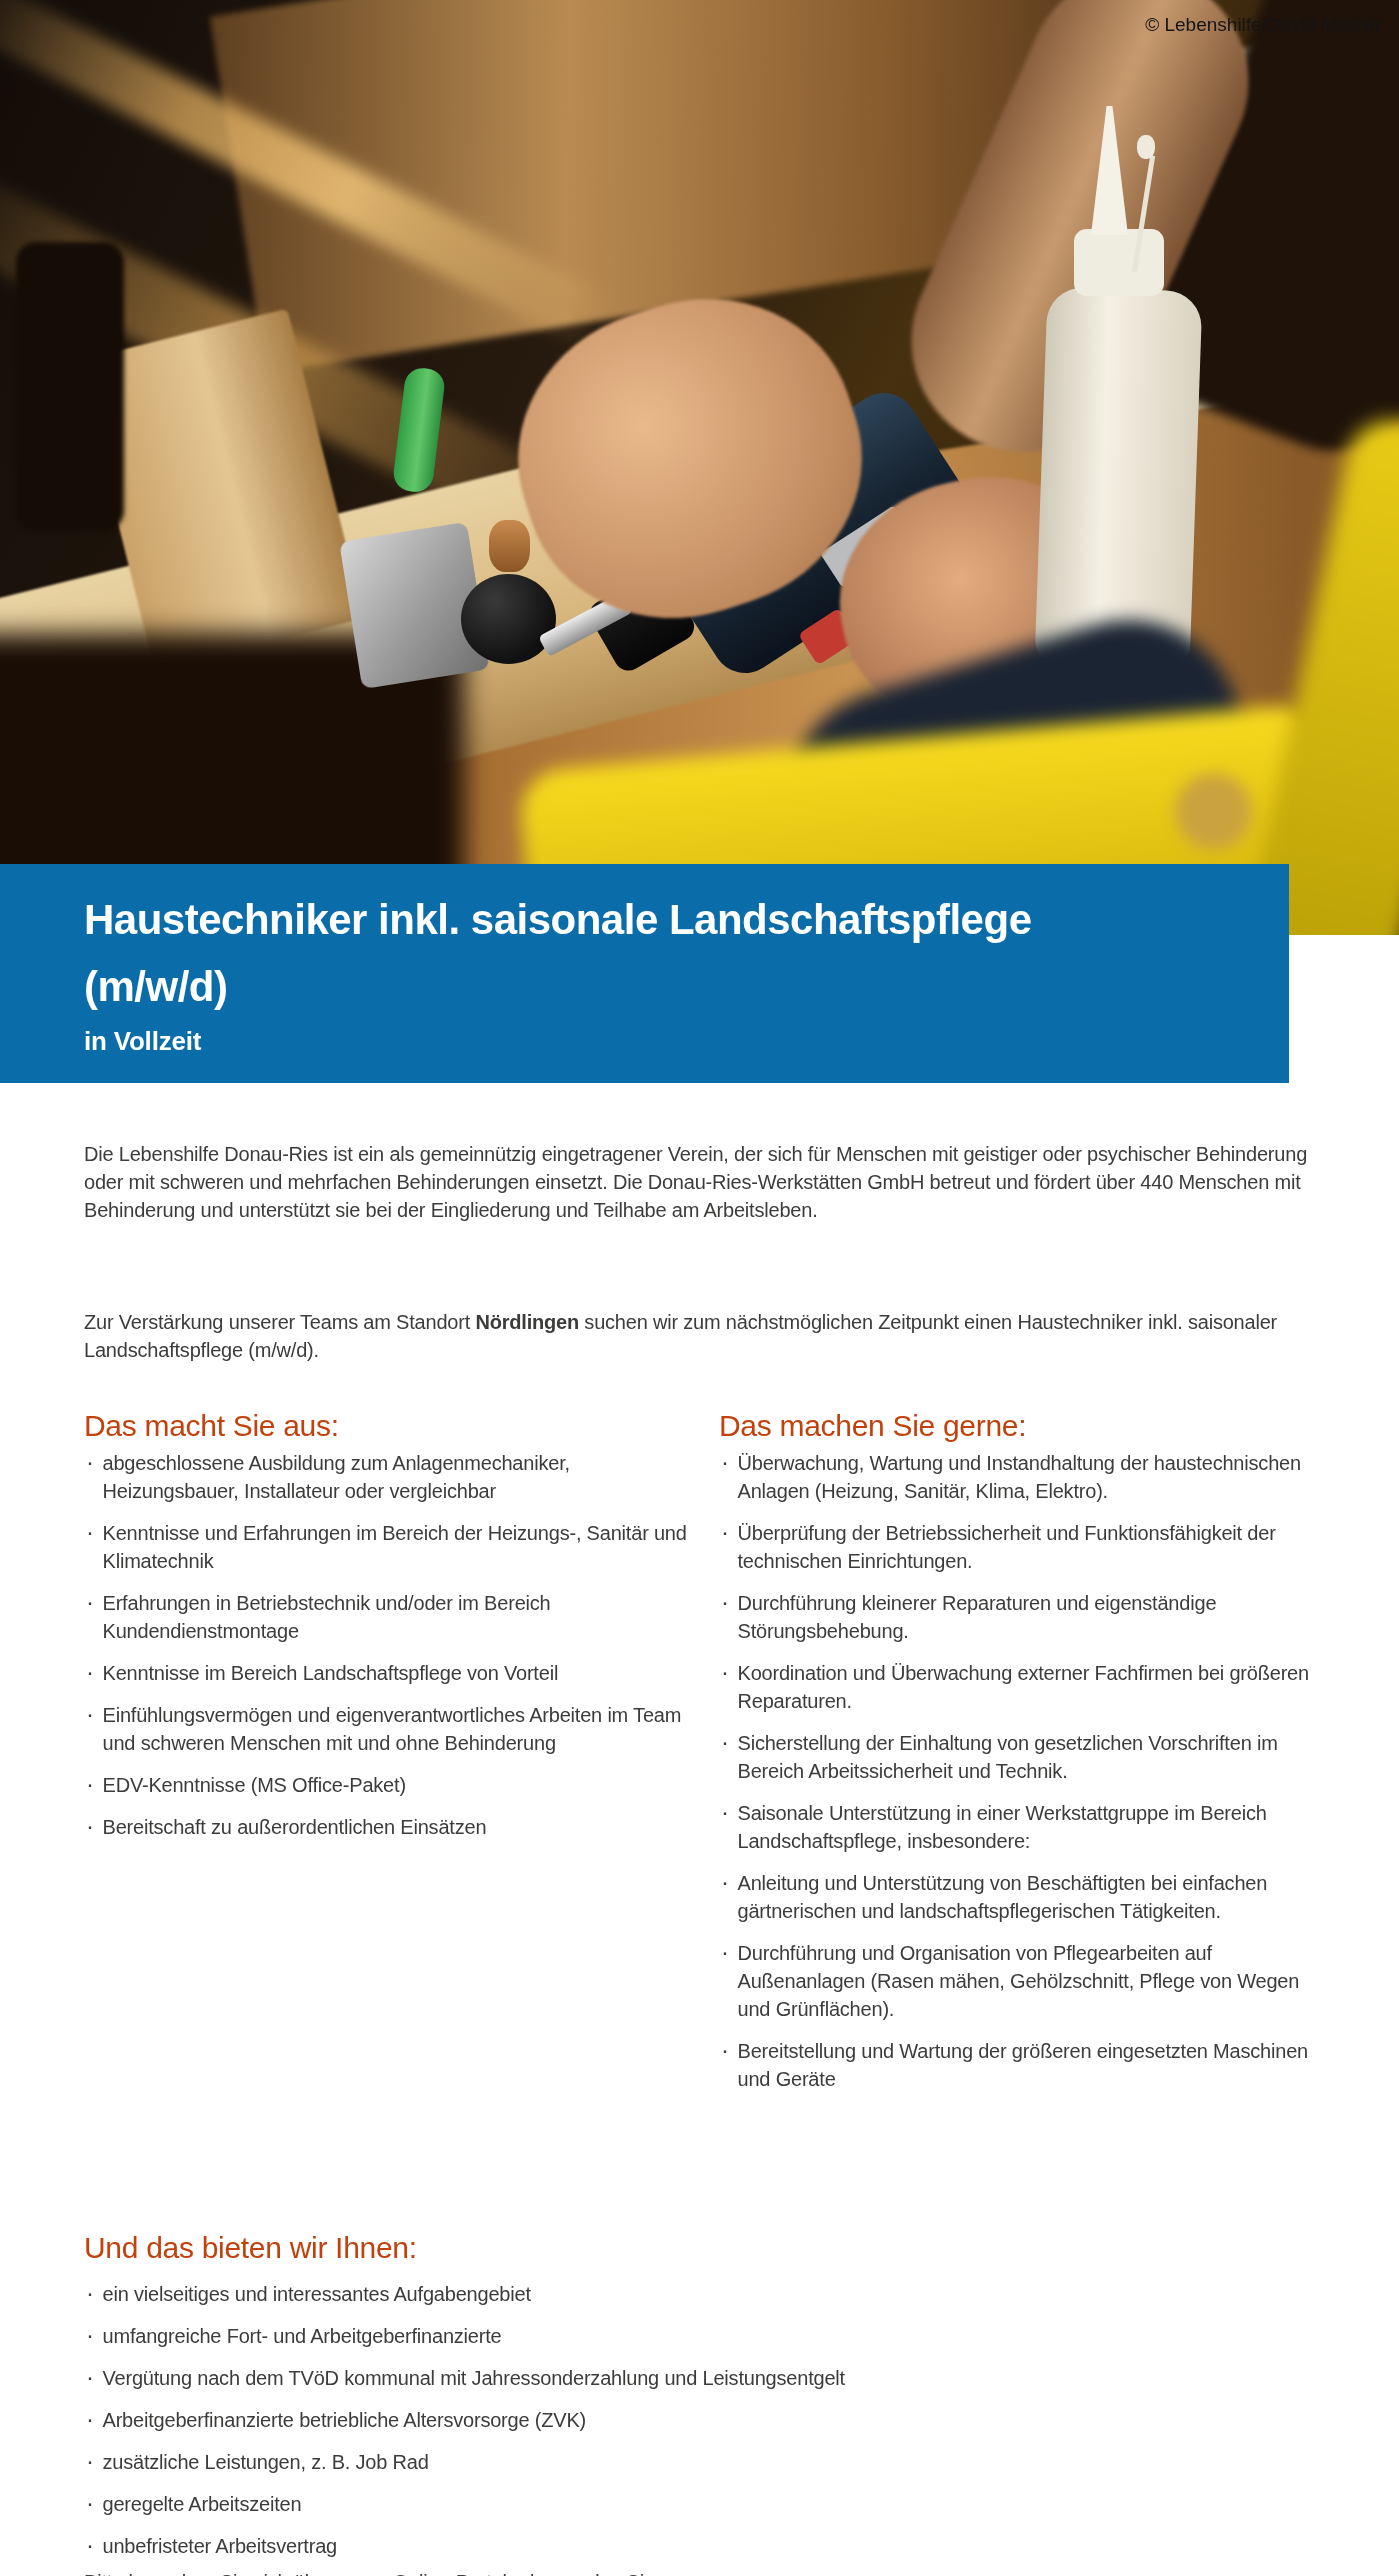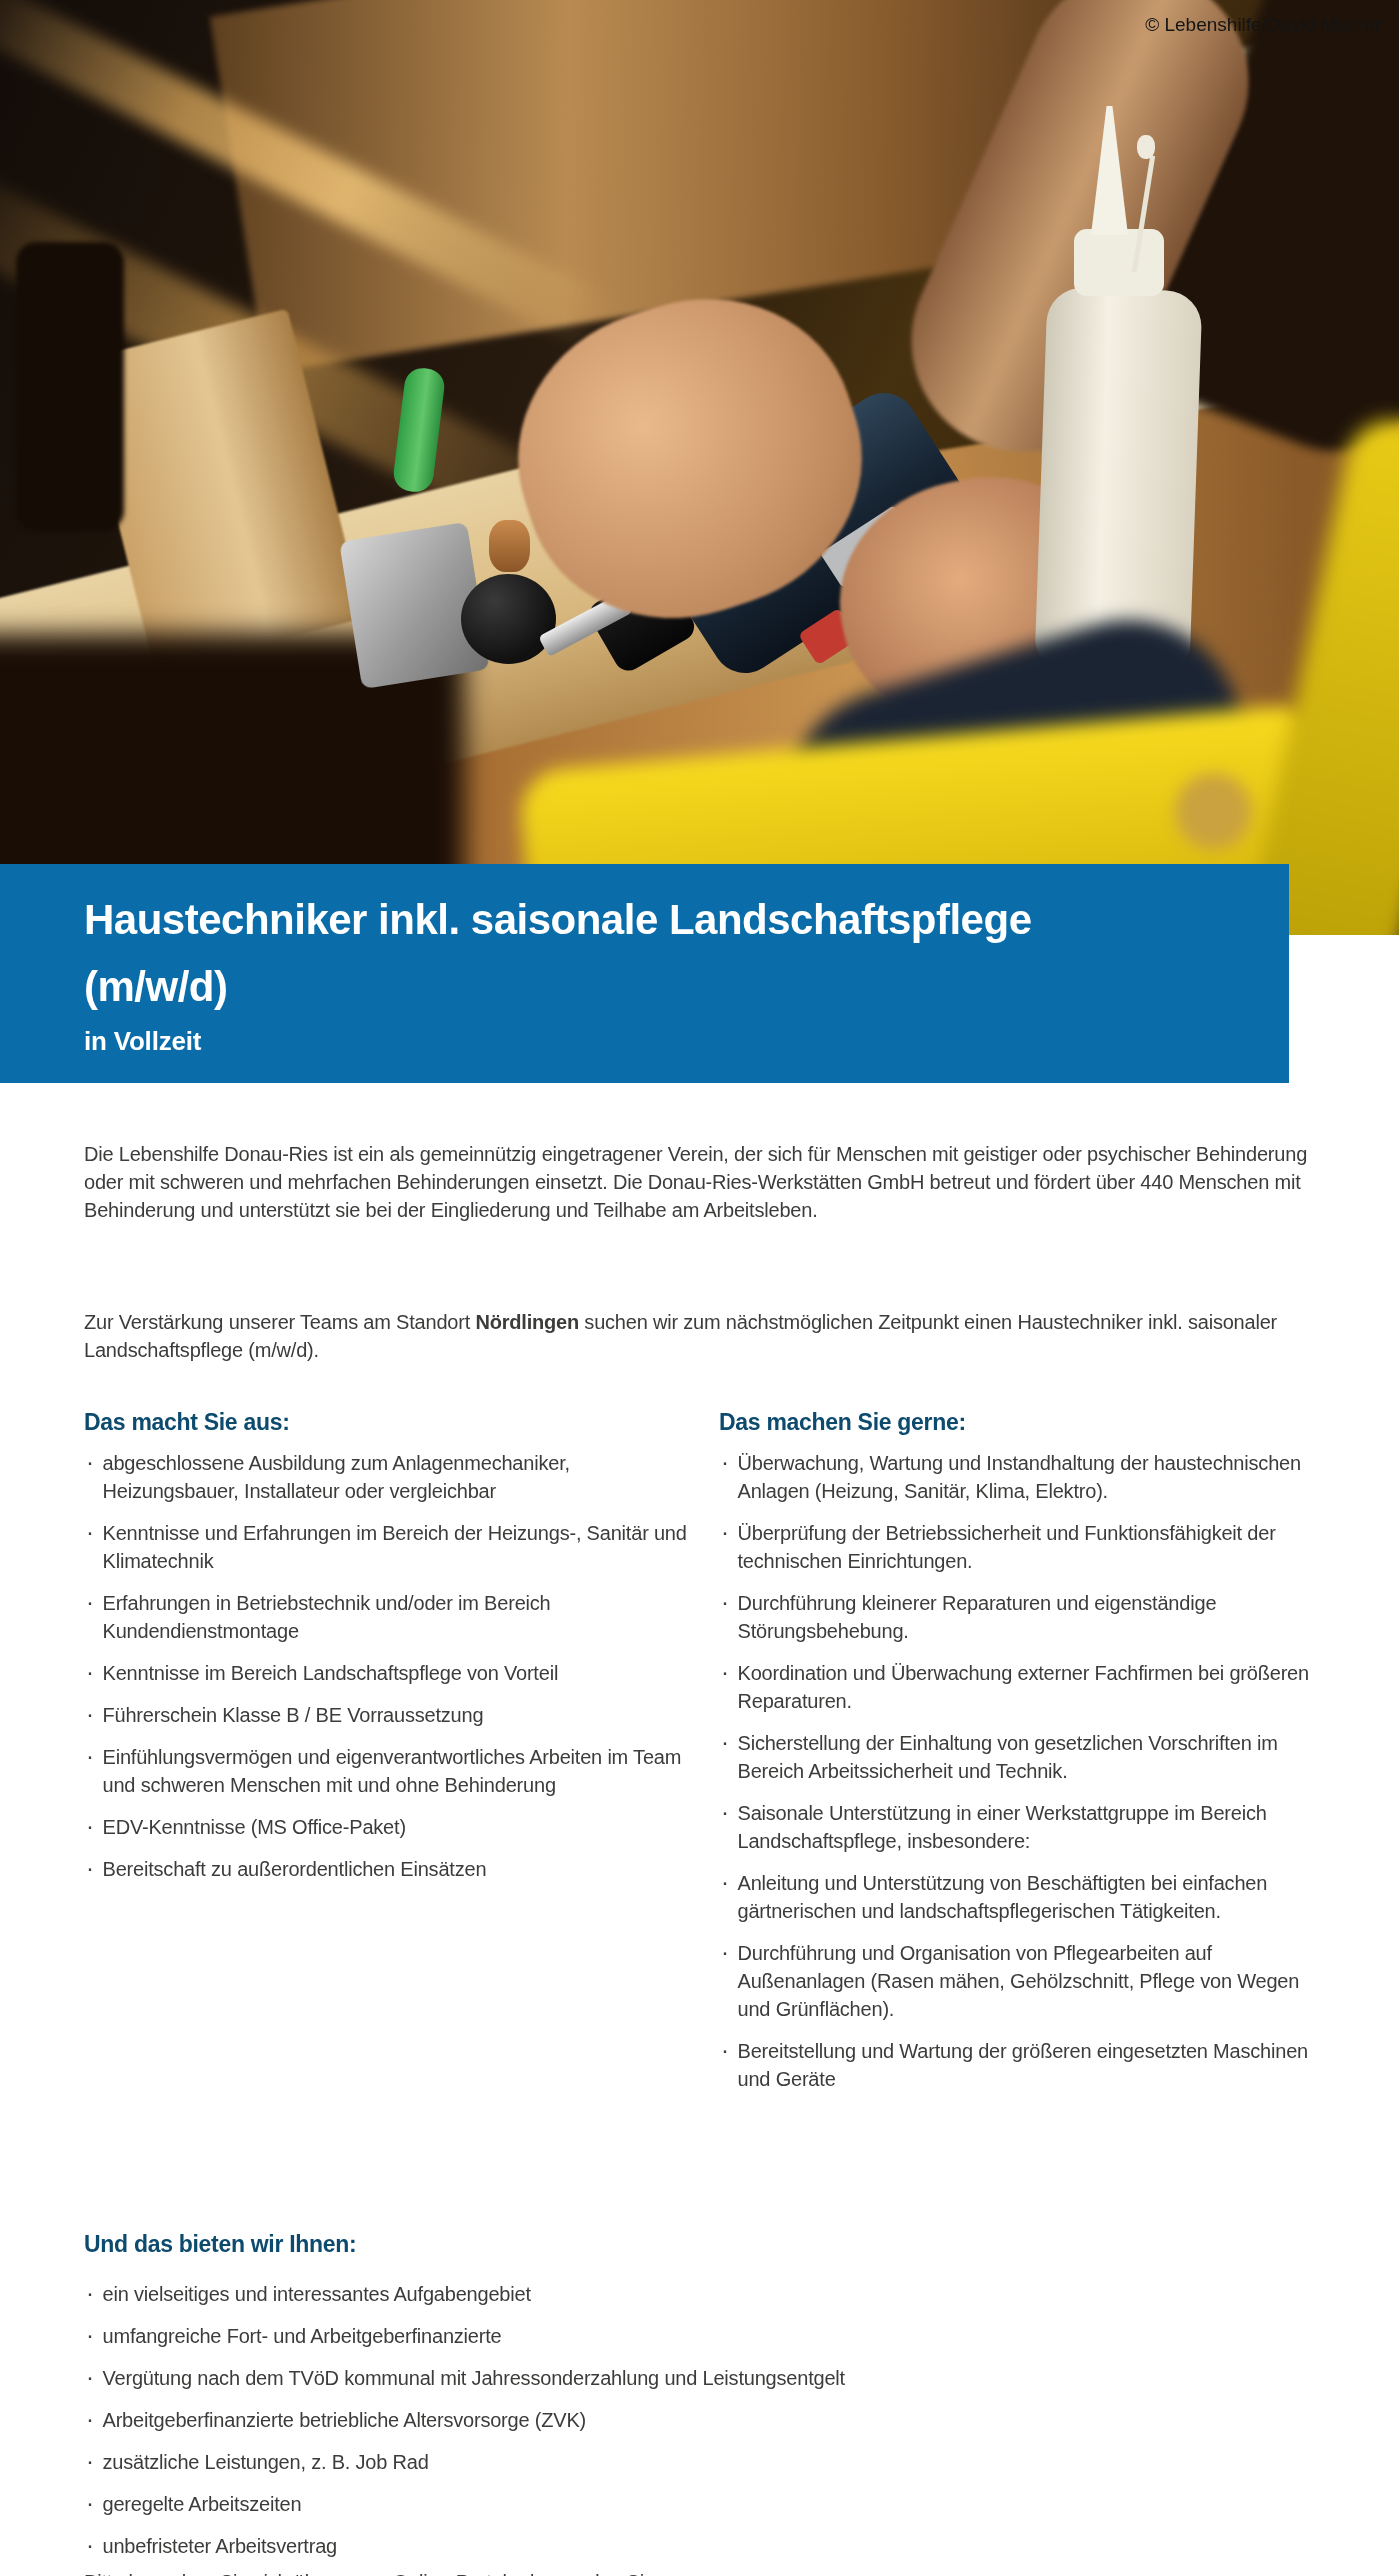--- a/index.html
+++ b/index.html
@@ -73,21 +73,21 @@
   
   .banner{position:absolute;left:0;top:864px;width:1289px;height:219px;background:#0a6ca8;z-index:5;
     box-sizing:border-box;padding:21.6px 41px 0 84px;color:#ffffff;}
   .banner .t-line{display:block;font-size:42px;font-weight:bold;line-height:67px;letter-spacing:-0.5px;}
   .banner .subtitle{font-size:26px;font-weight:bold;line-height:31px;margin-top:6.2px;}
   
   .para{position:absolute;font-size:20px;line-height:28px;}
   .p1{left:84px;top:1140px;width:1242px;}
   .p2{left:84px;top:1308px;width:1242px;}
   .p2 b{font-weight:bold;}
-  .h2{position:absolute;font-size:23px;font-weight:bold;color:#0c4a6e;letter-spacing:-0.3px;}
+  .h2{position:absolute;font-size:30px;font-weight:normal;color:#c2410c;letter-spacing:-0.3px;}
   .h2-left{left:84px;top:1409px;}
   .h2-right{left:719px;top:1409px;}
   .h2-offers{left:84px;top:2231px;}
   ul.blist{position:absolute;margin:0;padding:0;list-style:none;font-size:20px;line-height:28px;}
   ul.blist li{position:relative;padding-left:18.5px;margin-bottom:14px;}
   ul.blist li::before{content:"·";position:absolute;left:2.1px;top:-1.5px;font-size:24px;color:#3c3c3b;}
   .list-left{left:84px;top:1449px;width:613px;}
   .list-right{left:719px;top:1449px;width:600px;}
   .list-offers{left:84px;top:2280px;width:1242px;}
   .list-offers li{margin-bottom:9.3px;}
@@ -151,21 +151,20 @@
   </div>
 
   <div class="h2 h2-left">Das macht Sie aus:</div>
   <div class="h2 h2-right">Das machen Sie gerne:</div>
 
   <ul class="blist list-left">
     <li>abgeschlossene Ausbildung zum Anlagenmechaniker, Heizungsbauer, Installateur oder vergleichbar</li>
     <li>Kenntnisse und Erfahrungen im Bereich der Heizungs-, Sanitär und Klimatechnik</li>
     <li>Erfahrungen in Betriebstechnik und/oder im Bereich Kundendienstmontage</li>
     <li>Kenntnisse im Bereich Landschaftspflege von Vorteil</li>
-    <li>Führerschein Klasse B / BE Vorraussetzung</li>
     <li>Einfühlungsvermögen und eigenverantwortliches Arbeiten im Team und schweren Menschen mit und ohne Behinderung</li>
     <li>EDV-Kenntnisse (MS Office-Paket)</li>
     <li>Bereitschaft zu außerordentlichen Einsätzen</li>
   </ul>
 
   <ul class="blist list-right">
     <li>Überwachung, Wartung und Instandhaltung der haustechnischen Anlagen (Heizung, Sanitär, Klima, Elektro).</li>
     <li>Überprüfung der Betriebssicherheit und Funktionsfähigkeit der technischen Einrichtungen.</li>
     <li>Durchführung kleinerer Reparaturen und eigenständige Störungsbehebung.</li>
     <li>Koordination und Überwachung externer Fachfirmen bei größeren Reparaturen.</li>

